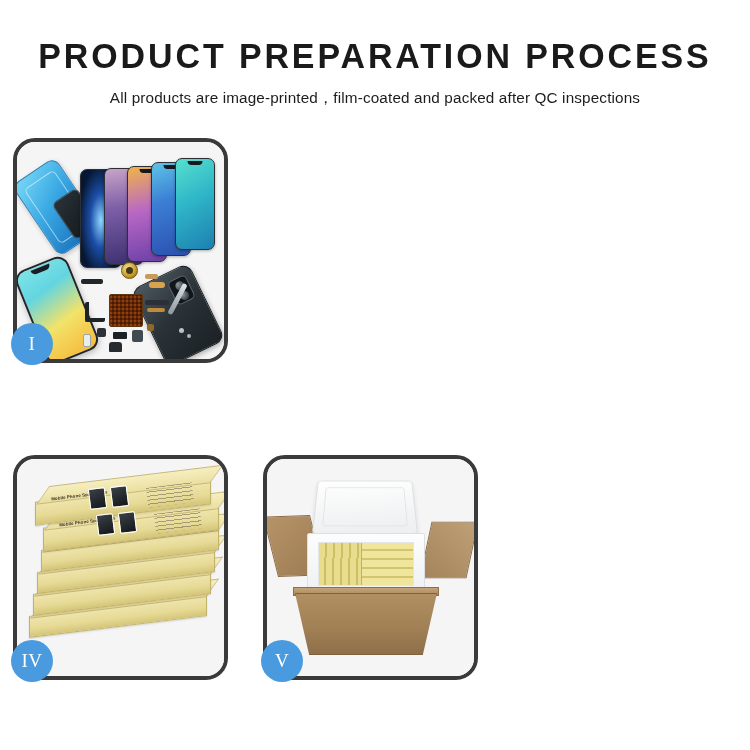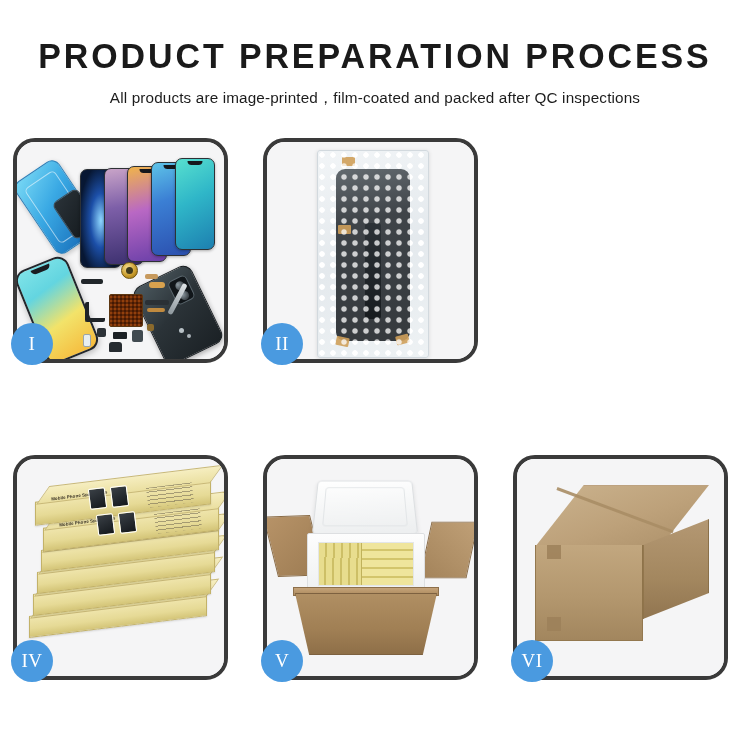--- a/index.html
+++ b/index.html
@@ -503,34 +503,20 @@
           <div class="pt chip5"></div>
           <div class="pt chip6"></div>
           <div class="pt tool"></div>
           <div class="pt screw1"></div>
           <div class="pt screw2"></div>
         </div>
       </div>
       <div class="badge">I</div>
     </div>
 
-    <div class="panel p2">
-      <div class="panel-inner">
-        <div class="bag">
-          <div class="screen"></div>
-          <div class="flexstrip"></div>
-          <div class="tape t1"></div>
-          <div class="tape t2"></div>
-          <div class="tape t3"></div>
-          <div class="tape t4"></div>
-          <div class="bubbleoverlay"></div>
-        </div>
-      </div>
-      <div class="badge">II</div>
-    </div>
 
 
   </div>
 
   <div class="row">
 
     <div class="panel p4">
       <div class="panel-inner">
         <div class="stack">
           <div class="bx s1">
@@ -575,27 +561,15 @@
             <div class="ybA"></div>
             <div class="ybB"></div>
           </div>
         </div>
         <div class="cartonrim"></div>
         <div class="cartonfront"></div>
       </div>
       <div class="badge">V</div>
     </div>
 
-    <div class="panel p6">
-      <div class="panel-inner">
-        <div class="top"></div>
-        <div class="seam"></div>
-        <div class="side"></div>
-        <div class="front"></div>
-        <div class="edge"></div>
-        <div class="tape1"></div>
-        <div class="tape2"></div>
-      </div>
-      <div class="badge">VI</div>
-    </div>
 
   </div>
 </div>
 
 </body></html>

